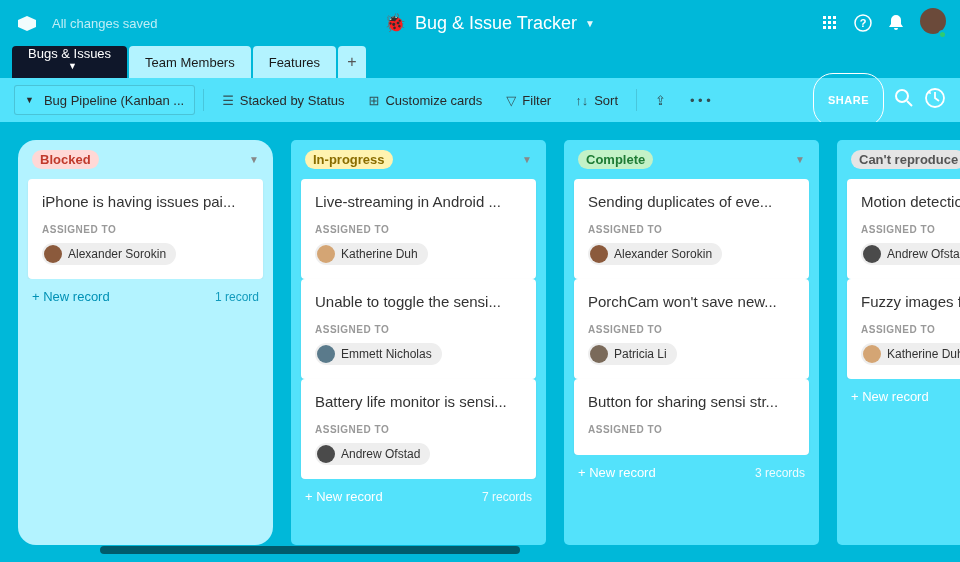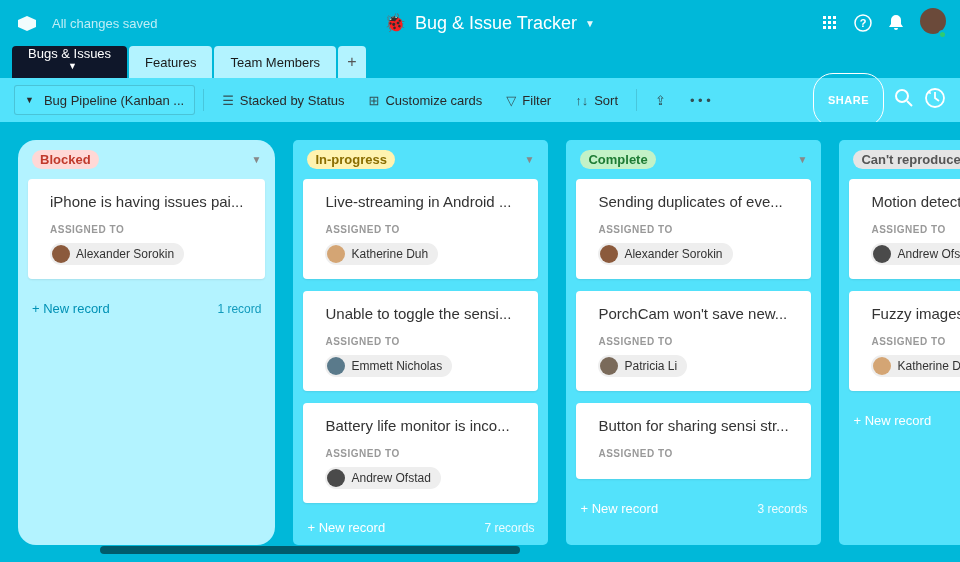--- a/index.html
+++ b/index.html
@@ -43,21 +43,21 @@
 .col-title { font-size: 13px; font-weight: 600; padding: 2px 8px; border-radius: 10px; }
 .title-blocked { background: #ffd8d6; color: #c0392b; }
 .title-inprog { background: #fff3b0; color: #8a6d00; }
 .title-complete { background: #c3f2c7; color: #1e7b34; }
 .title-cantrep { background: #e5e5e5; color: #555; }
 .col-caret { color: #888; font-size: 10px; cursor: pointer; }
 
 .cards { overflow-y: auto; padding: 0 10px; }
 .cards::-webkit-scrollbar { width: 6px; }
 .cards::-webkit-scrollbar-thumb { background: rgba(0,0,0,0.18); border-radius: 3px; }
-.card { background: #fff; border-radius: 4px; padding: 14px 22px 12px; margin-bottom: 12px; box-shadow: 0 1px 2px rgba(0,0,0,0.08); cursor: pointer; }
+.card { background: #fff; border-radius: 4px; padding: 14px 14px 12px; box-shadow: 0 1px 2px rgba(0,0,0,0.08); cursor: pointer; }
 .card-title { font-size: 15px; color: #333; white-space: nowrap; overflow: hidden; text-overflow: ellipsis; margin-bottom: 14px; }
 .card-label { font-size: 10px; font-weight: 600; letter-spacing: .5px; color: #999; margin-bottom: 8px; }
 .assignee { display: inline-flex; align-items: center; background: #eee; border-radius: 12px; padding: 2px 10px 2px 2px; gap: 6px; }
 .assignee .av { width: 18px; height: 18px; border-radius: 50%; background: #777; display: inline-block; }
 .assignee .nm { font-size: 12px; color: #333; }
 
 .col-foot { display: flex; justify-content: space-between; align-items: center; padding: 10px 14px; font-size: 13px; color: #fff; }
 .column.light .col-foot { color: #0091b5; }
 .new-record { cursor: pointer; font-weight: 500; }
 .rec-count { font-size: 12px; opacity: .9; }
@@ -111,24 +111,24 @@
     <span class="avatar-wrap"><span class="avatar"></span><span class="presence"></span></span>
   </div>
 </div>
 
 <div class="tabs">
   <div class="tab active">
       <span>Bugs &amp; Issues</span>
       <span class="tab-caret">▼</span>
     </div>
   <div class="tab">
+      <span>Team Members</span>
+    </div>
+  <div class="tab">
       <span>Features</span>
-    </div>
-  <div class="tab">
-      <span>Team Members</span>
     </div>
   <div class="tab plus">+</div>
 </div>
 
 <div class="toolbar">
   <div class="tool view-select">
     <span class="caret">▼</span>
     <span>Bug Pipeline (Kanban ...</span>
   </div>
   <div class="divider"></div>
@@ -193,21 +193,21 @@
       </div>
       <div class="cards">
         <div class="card"><div class="card-title">Live-streaming in Android ...</div><div class="card-label">ASSIGNED TO</div><div class="assignee">
             <span class="av c2"></span>
             <span class="nm">Katherine Duh</span>
           </div></div>
         <div class="card"><div class="card-title">Unable to toggle the sensi...</div><div class="card-label">ASSIGNED TO</div><div class="assignee">
             <span class="av c3"></span>
             <span class="nm">Emmett Nicholas</span>
           </div></div>
-        <div class="card"><div class="card-title">Battery life monitor is inco...</div><div class="card-label">ASSIGNED TO</div><div class="assignee">
+        <div class="card"><div class="card-title">Battery life monitor is sensi...</div><div class="card-label">ASSIGNED TO</div><div class="assignee">
             <span class="av c4"></span>
             <span class="nm">Andrew Ofstad</span>
           </div></div>
       </div>
       <div class="col-foot">
         <span class="new-record">+ New record</span>
         <span class="rec-count">7 records</span>
       </div>
     </div>
     <div class="column">

